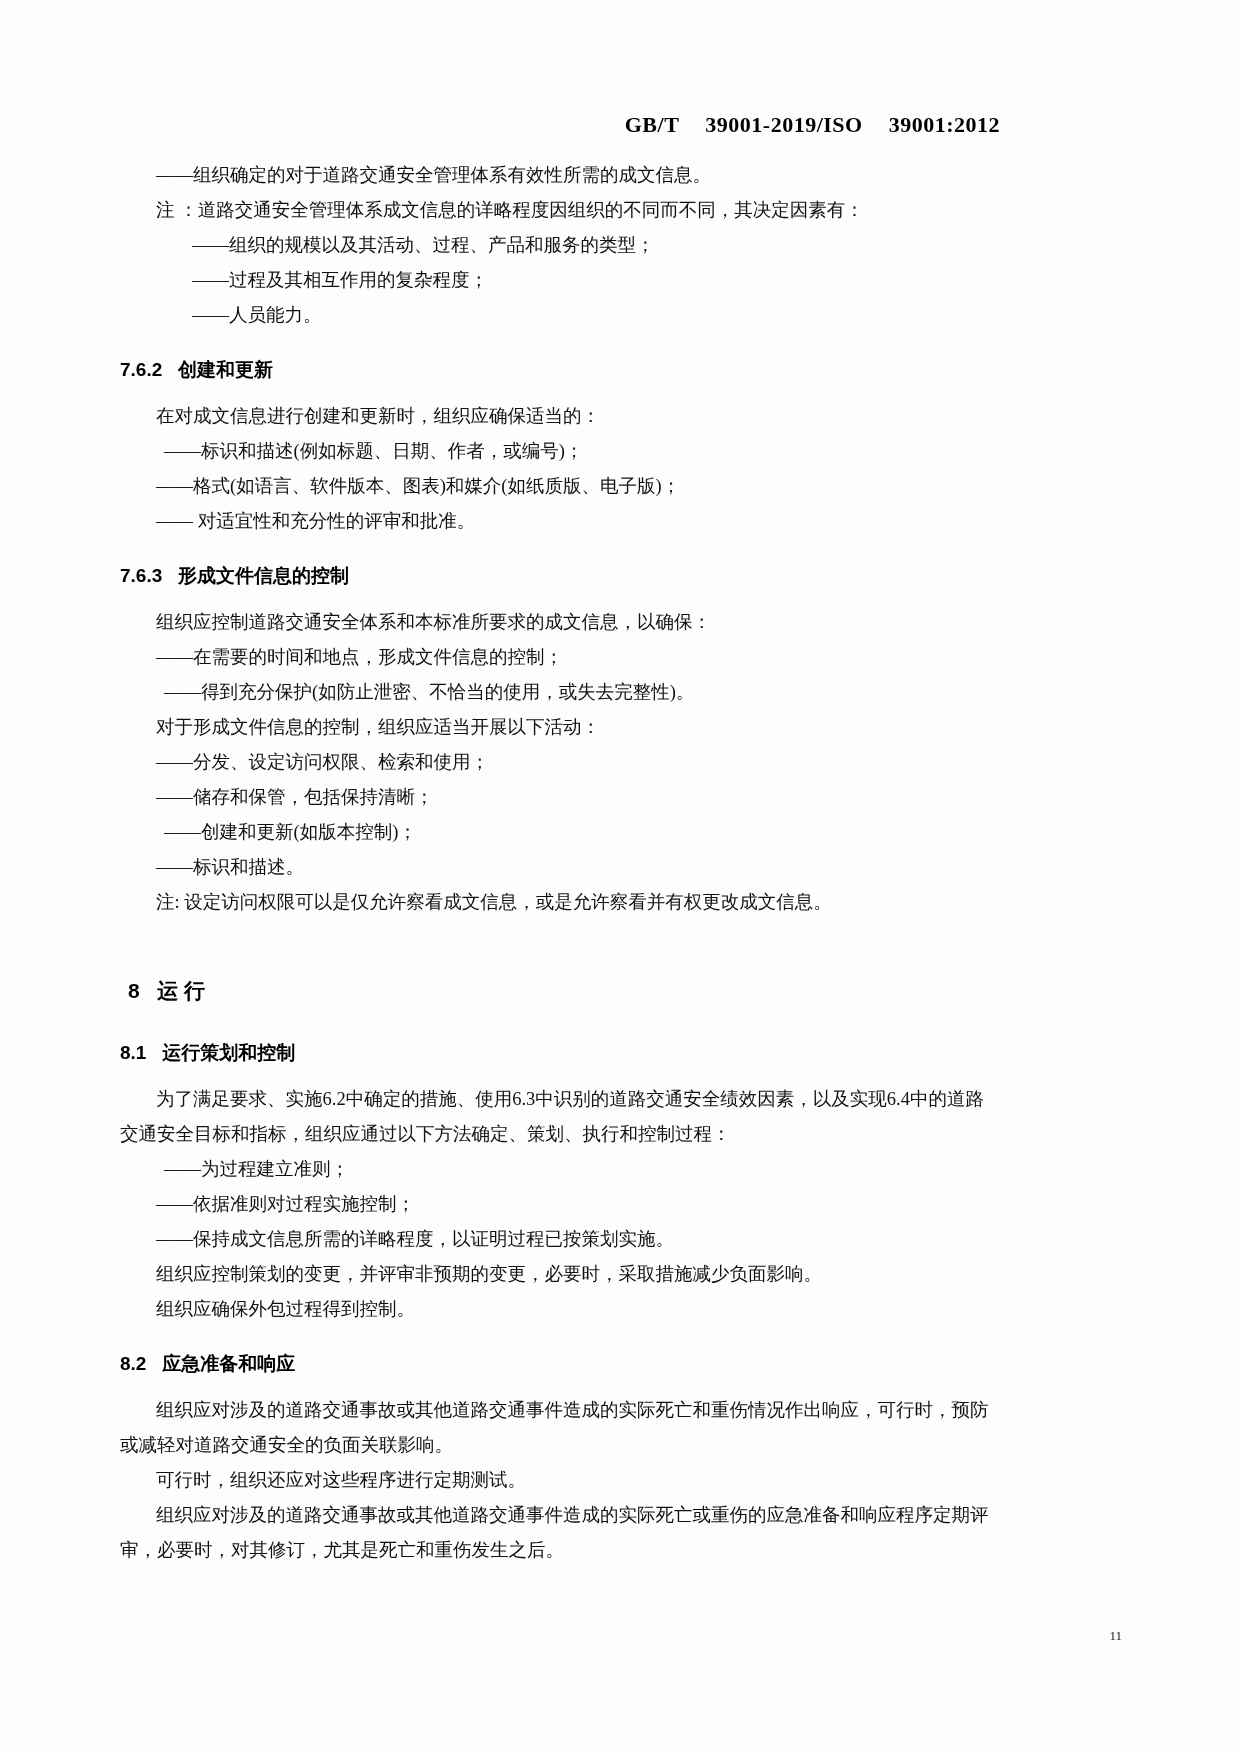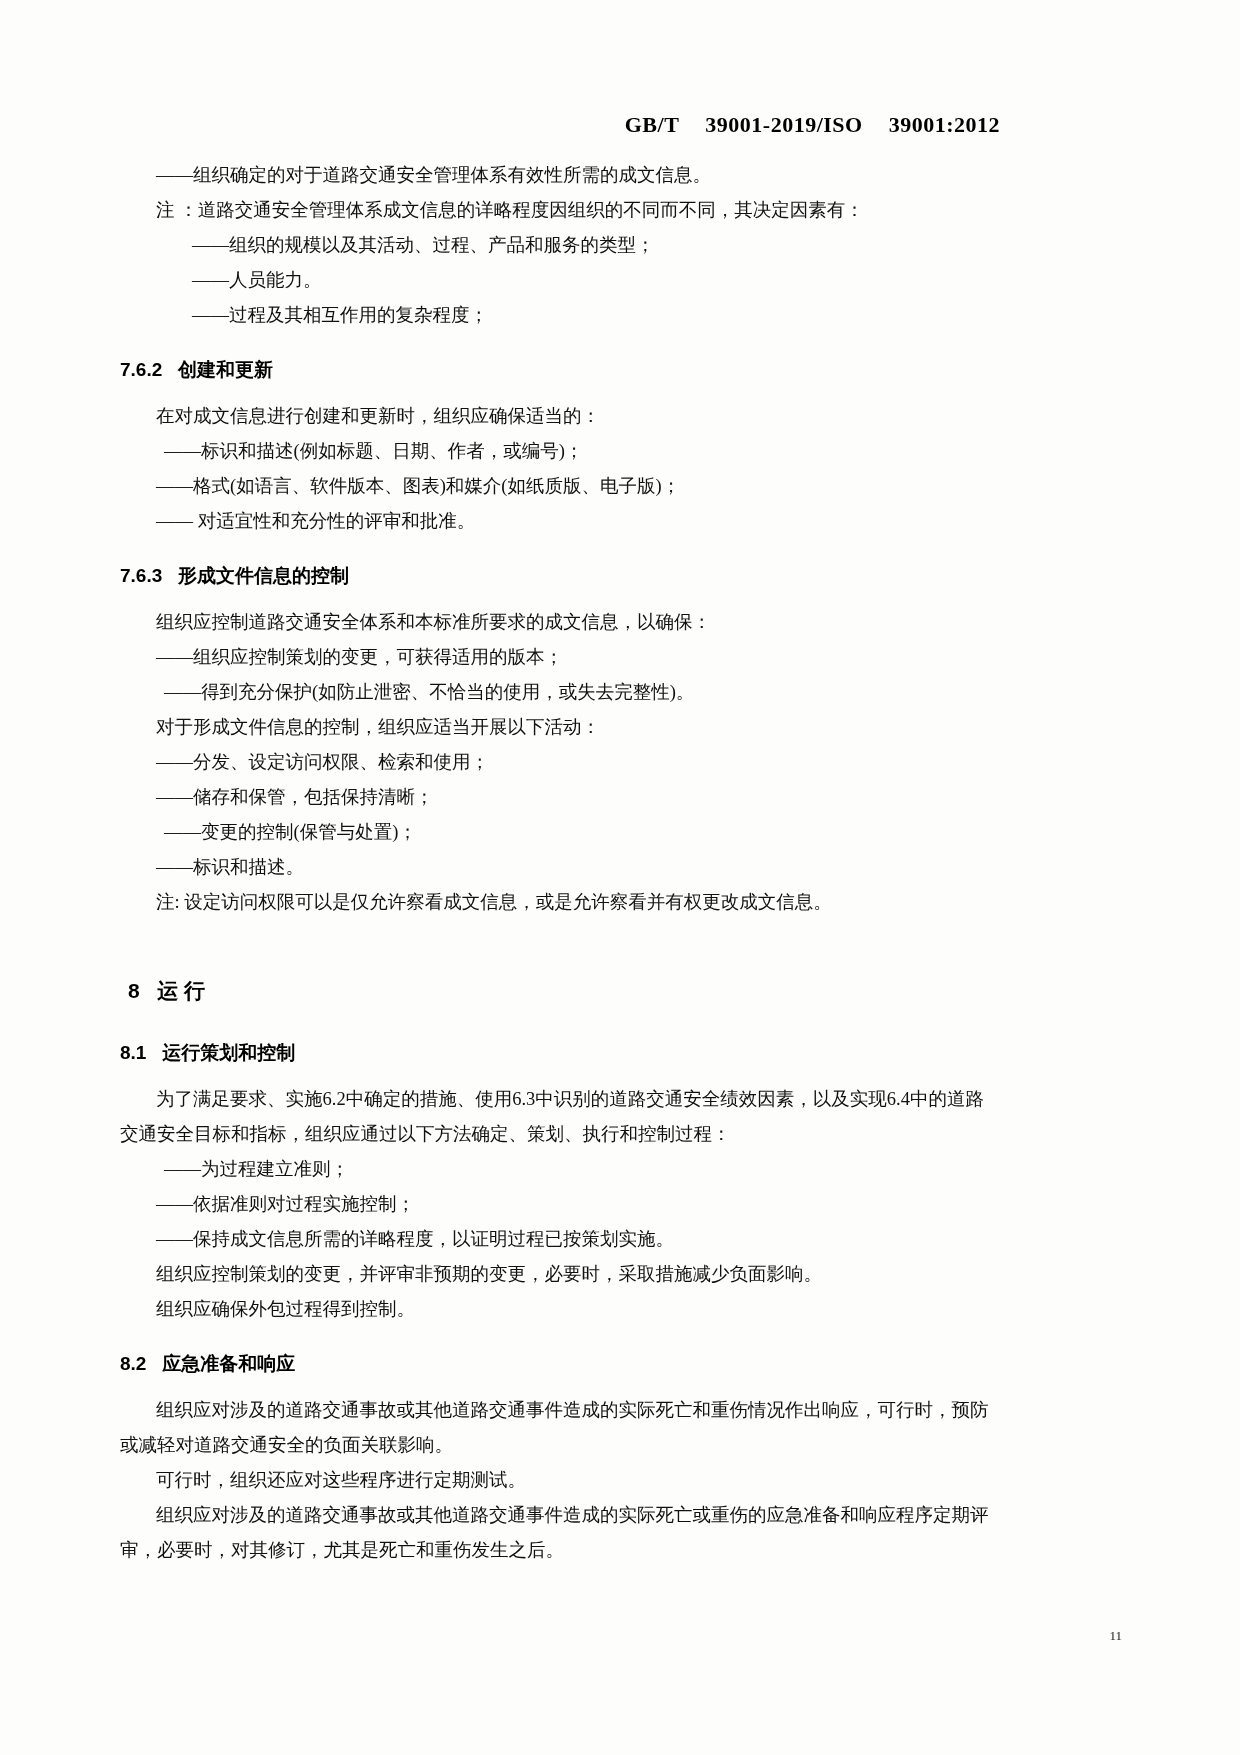--- a/index.html
+++ b/index.html
@@ -94,22 +94,22 @@
 
     <div class="header">
       <span>GB/T</span><span class="sp"></span><span>39001-2019/ISO</span><span class="sp"></span><span>39001:2012</span>
     </div>
 
     <div class="body-block">
 
       <p class="indent-dash">——组织确定的对于道路交通安全管理体系有效性所需的成文信息。</p>
       <p class="indent2">注 ：道路交通安全管理体系成文信息的详略程度因组织的不同而不同，其决定因素有：</p>
       <p class="indent3">——组织的规模以及其活动、过程、产品和服务的类型；</p>
+      <p class="indent3">——过程及其相互作用的复杂程度；</p>
       <p class="indent3">——人员能力。</p>
-      <p class="indent3">——过程及其相互作用的复杂程度；</p>
 
       <div class="gap-m"></div>
 
       <h3 class="sec">
         <span class="sec-num">7.6.2</span>&nbsp;&nbsp;&nbsp;<span>创建和更新</span>
       </h3>
 
       <div class="gap-s"></div>
 
       <p class="indent1">在对成文信息进行创建和更新时，组织应确保适当的：</p>
@@ -119,26 +119,26 @@
 
       <div class="gap-m"></div>
 
       <h3 class="sec">
         <span class="sec-num">7.6.3</span>&nbsp;&nbsp;&nbsp;<span>形成文件信息的控制</span>
       </h3>
 
       <div class="gap-s"></div>
 
       <p class="indent1">组织应控制道路交通安全体系和本标准所要求的成文信息，以确保：</p>
-      <p class="indent-dash">——组织应控制策划的变更，可获得适用的版本；</p>
+      <p class="indent-dash">——在需要的时间和地点，形成文件信息的控制；</p>
       <p class="indent-dash2">——得到充分保护(如防止泄密、不恰当的使用，或失去完整性)。</p>
       <p class="indent-dash">对于形成文件信息的控制，组织应适当开展以下活动：</p>
       <p class="indent-dash">——分发、设定访问权限、检索和使用；</p>
       <p class="indent-dash">——储存和保管，包括保持清晰；</p>
-      <p class="indent-dash2">——变更的控制(保管与处置)；</p>
+      <p class="indent-dash2">——创建和更新(如版本控制)；</p>
       <p class="indent-dash">——标识和描述。</p>
       <p class="indent2">注: 设定访问权限可以是仅允许察看成文信息，或是允许察看并有权更改成文信息。</p>
 
       <div class="gap-xl"></div>
 
       <h2 class="sec-main">
         <span class="sec-num">8</span>&nbsp;&nbsp;&nbsp;<span>运 行</span>
       </h2>
 
       <div class="gap-m"></div>

